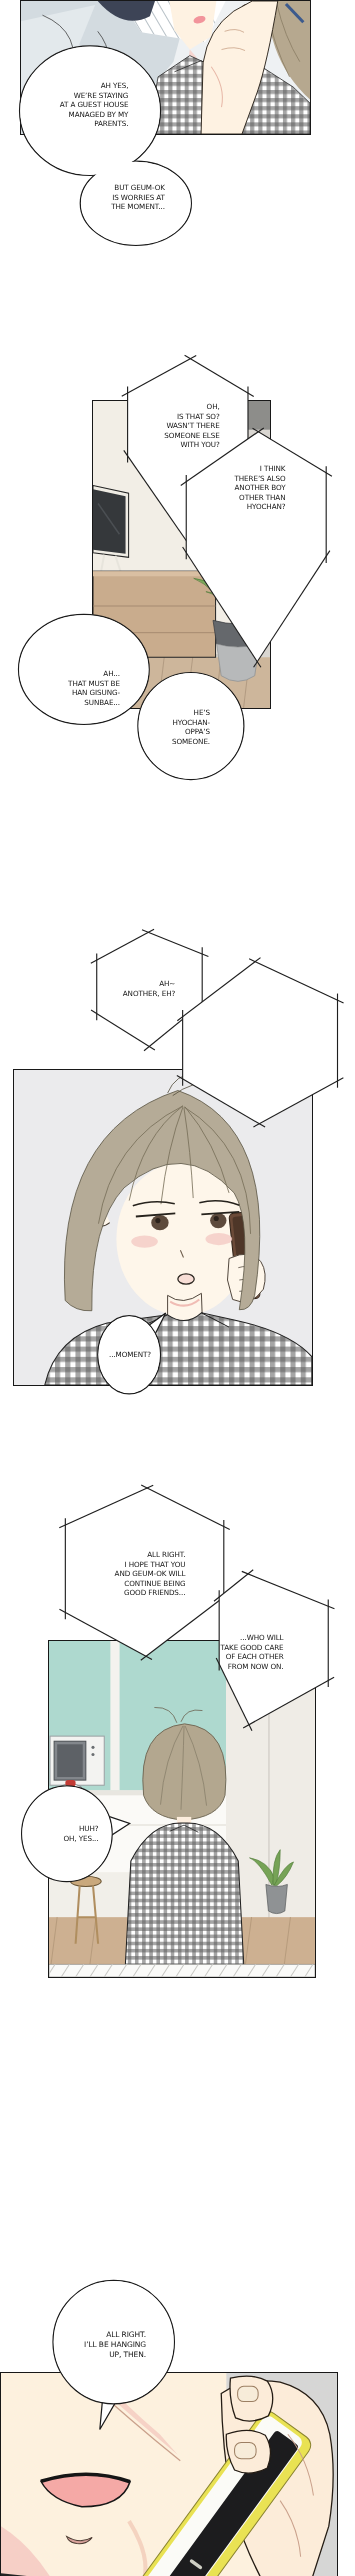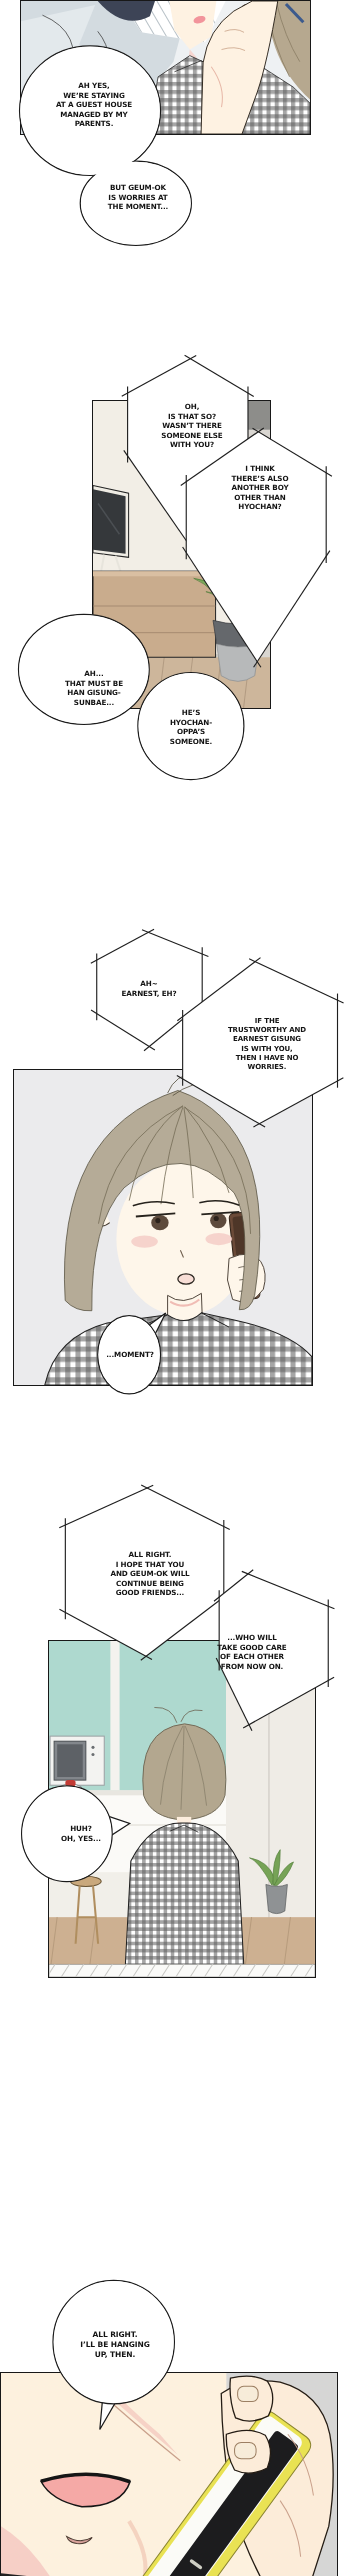--- a/index.html
+++ b/index.html
@@ -1,20 +1,20 @@
 <!DOCTYPE html>
 <html style="font-size:8.2px"><head>
 <meta charset="utf-8">
 <style>
   html,body{margin:0;padding:0;background:#ffffff}
   .page{position:relative;width:355px;height:3297px;background:#fff;overflow:hidden;font-family:"DejaVu Sans",sans-serif}
   .panel{position:absolute;border:1.3px solid #181818;background:#fff;box-sizing:border-box;overflow:hidden}
   .panel svg{display:block;width:100%;height:100%}
   #bubbles{position:absolute;left:0;top:0;pointer-events:none}
-  .btxt{position:absolute;transform:translate(-50%,-50%);text-align:center;color:#141414;font-weight:700;
+  .btxt{position:absolute;transform:translate(-50%,-50%);text-align:right;color:#141414;font-weight:400;
         font-size:7px;line-height:1.32;letter-spacing:-0.1px;white-space:pre-line;pointer-events:none}
   .f14{font-size:7.2px}.f145{font-size:7.5px}
 </style>
 </head>
 <body>
 
 <div class="page">
 
   <div class="panel" style="left:19.6px;top:0;width:291px;height:135px">
     <svg viewBox="0 0 565 263" preserveAspectRatio="none">
@@ -373,27 +373,21 @@
 HYOCHAN?</div>
   <div class="btxt f14" style="left:94px;top:688px">AH...
 THAT MUST BE
 HAN GISUNG-
 SUNBAE...</div>
   <div class="btxt f14" style="left:191px;top:727px">HE’S
 HYOCHAN-
 OPPA’S
 SOMEONE.</div>
   <div class="btxt f14" style="left:149px;top:988px">AH~
-EARNEST, EH?</div>
-  <div class="btxt" style="left:267px;top:1045px">IF THE
-TRUSTWORTHY AND
-EARNEST GISUNG
-IS WITH YOU,
-THEN I HAVE NO
-WORRIES.</div>
+ANOTHER, EH?</div>
   <div class="btxt f14" style="left:130px;top:1355px">...MOMENT?</div>
   <div class="btxt f14" style="left:150px;top:1574px">ALL RIGHT.
 I HOPE THAT YOU
 AND GEUM-OK WILL
 CONTINUE BEING
 GOOD FRIENDS...</div>
   <div class="btxt f14" style="left:252px;top:1652px">...WHO WILL
 TAKE GOOD CARE
 OF EACH OTHER
 FROM NOW ON.</div>

